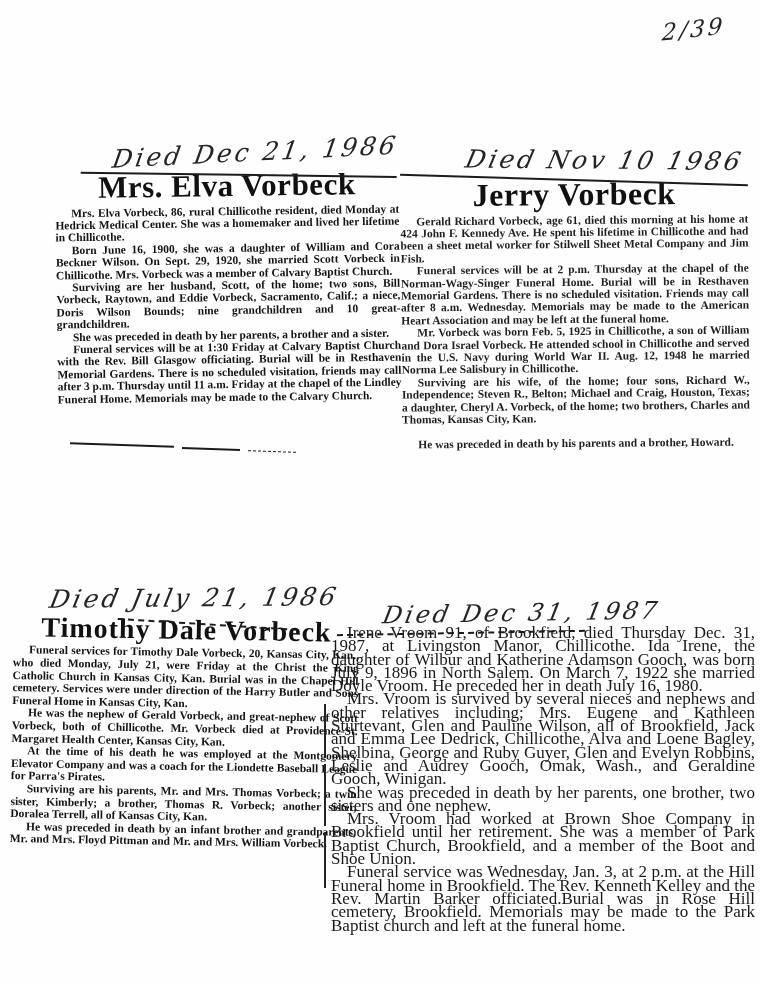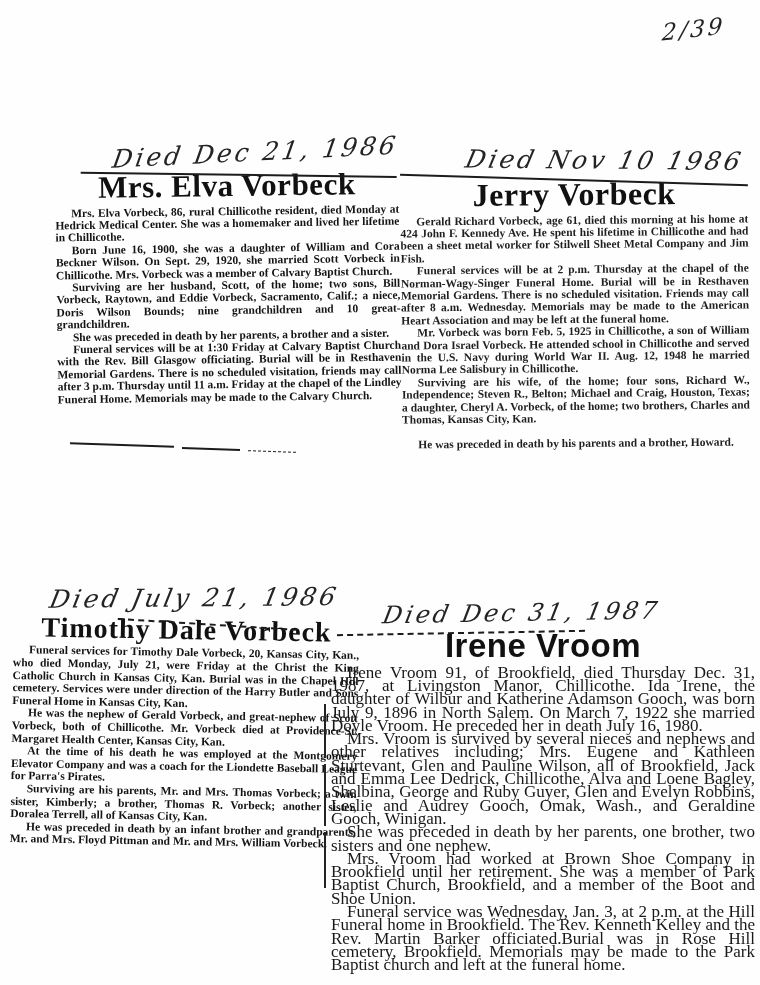--- a/index.html
+++ b/index.html
@@ -127,21 +127,20 @@
     </div>
   </article>
 
   <div class="vrule v1"></div>
   <div class="vrule v2"></div>
   <div class="vrule v3"></div>
 
   <article class="clip clip4">
     <div class="hw handwriting">Died Dec 31, 1987</div>
     <div class="line dashed t4"></div>
-    <h2 class="sans-head">Irene Vroom</h2>
     <div class="obit-body body-light">
       <p>Irene Vroom 91, of Brookfield, died Thursday Dec. 31, 1987, at Livingston Manor, Chillicothe. Ida Irene,  the daughter of Wilbur and Katherine Adamson Gooch, was born July 9, 1896 in North Salem. On March 7, 1922 she married Doyle Vroom. He preceded her in death July 16, 1980.</p>
       <p>Mrs. Vroom is survived by several nieces and nephews and other relatives including; Mrs. Eugene and Kathleen Sturtevant, Glen and Pauline Wilson, all of Brookfield, Jack and Emma Lee Dedrick, Chillicothe, Alva and Loene Bagley, Shelbina, George and Ruby Guyer, Glen and Evelyn Robbins, Leslie and Audrey Gooch, Omak, Wash., and Geraldine Gooch, Winigan.</p>
       <p>She was preceded in death by her parents, one brother, two sisters and one nephew.</p>
       <p>Mrs. Vroom had worked at Brown Shoe Company in Brookfield until her retirement. She was a member of Park Baptist Church, Brookfield, and a member of the Boot and Shoe Union.</p>
       <p>Funeral service was Wednesday, Jan. 3, at 2 p.m. at the Hill Funeral home in Brookfield. The Rev. Kenneth Kelley and the Rev. Martin Barker officiated.Burial was in Rose Hill cemetery, Brookfield. Memorials may be made to the Park Baptist church and left at the funeral home.</p>
     </div>
   </article>
 
 </div>

